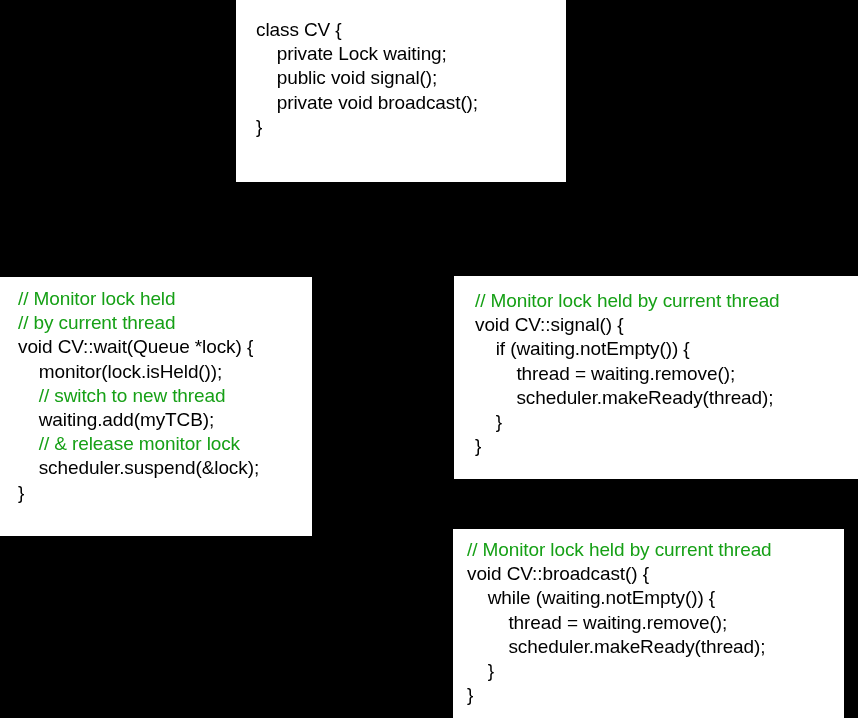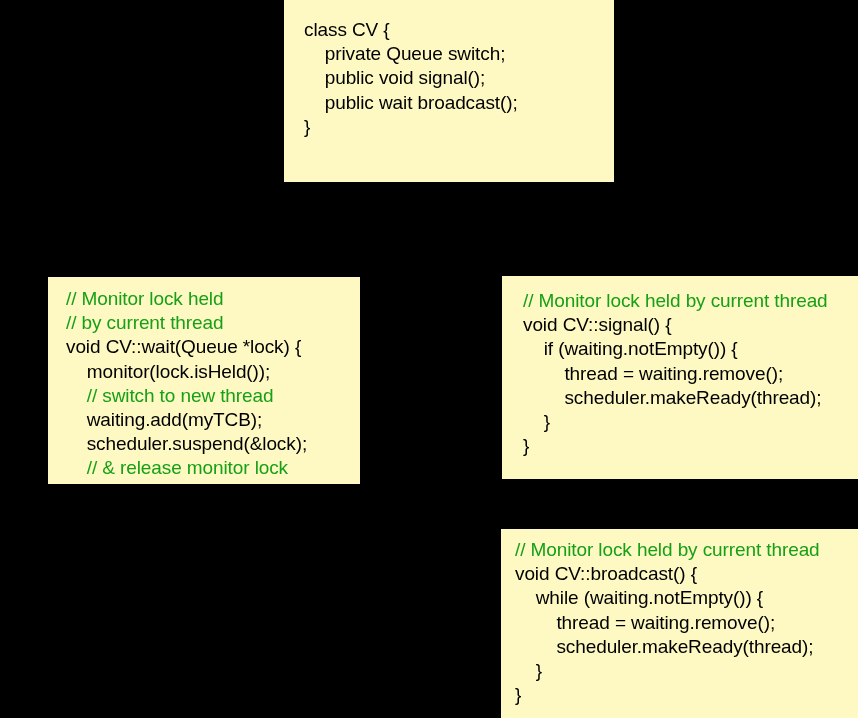--- a/index.html
+++ b/index.html
@@ -10,24 +10,23 @@
   body {
     width: 858px;
     height: 718px;
     position: relative;
     overflow: hidden;
     font-family: "Liberation Sans", sans-serif;
   }
 
   .code-box {
     position: absolute;
-    background: #fef9c3;
+    background: #ffffff;
     box-sizing: border-box;
     overflow: hidden;
-    margin-left: 48px;
   }
 
   .code-line {
     font-family: "Liberation Sans", sans-serif;
     font-size: 19px;
     line-height: 24.2px;
     color: #000000;
     white-space: pre;
     letter-spacing: -0.1px;
   }
@@ -40,21 +39,21 @@
     left: 236px;
     top: 0px;
     width: 330px;
     height: 182px;
     padding: 18px 0 0 20px;
   }
   #box-cv-wait {
     left: 0px;
     top: 277px;
     width: 312px;
-    height: 207px;
+    height: 259px;
     padding: 10px 0 0 18px;
   }
   #box-cv-signal {
     left: 454px;
     top: 276px;
     width: 404px;
     height: 203px;
     padding: 13px 0 0 21px;
   }
   #box-cv-broadcast {
@@ -63,35 +62,35 @@
     width: 391px;
     height: 189px;
     padding: 9px 0 0 14px;
   }
 </style>
 </head>
 <body>
 
 <div id="box-class-cv" class="code-box">
     <div class="code-line">class CV {</div>
-    <div class="code-line">    private Queue switch;</div>
+    <div class="code-line">    private Lock waiting;</div>
     <div class="code-line">    public void signal();</div>
-    <div class="code-line">    public wait broadcast();</div>
+    <div class="code-line">    private void broadcast();</div>
     <div class="code-line">}</div>
   </div>
 
 <div id="box-cv-wait" class="code-box">
     <div class="code-line comment">// Monitor lock held</div>
     <div class="code-line comment">// by current thread</div>
     <div class="code-line">void CV::wait(Queue *lock) {</div>
     <div class="code-line">    monitor(lock.isHeld());</div>
     <div class="code-line comment">    // switch to new thread</div>
     <div class="code-line">    waiting.add(myTCB);</div>
+    <div class="code-line comment">    // &amp; release monitor lock</div>
     <div class="code-line">    scheduler.suspend(&amp;lock);</div>
-    <div class="code-line comment">    // &amp; release monitor lock</div>
     <div class="code-line">}</div>
   </div>
 
 <div id="box-cv-signal" class="code-box">
     <div class="code-line comment">// Monitor lock held by current thread</div>
     <div class="code-line">void CV::signal() {</div>
     <div class="code-line">    if (waiting.notEmpty()) {</div>
     <div class="code-line">        thread = waiting.remove();</div>
     <div class="code-line">        scheduler.makeReady(thread);</div>
     <div class="code-line">    }</div>

